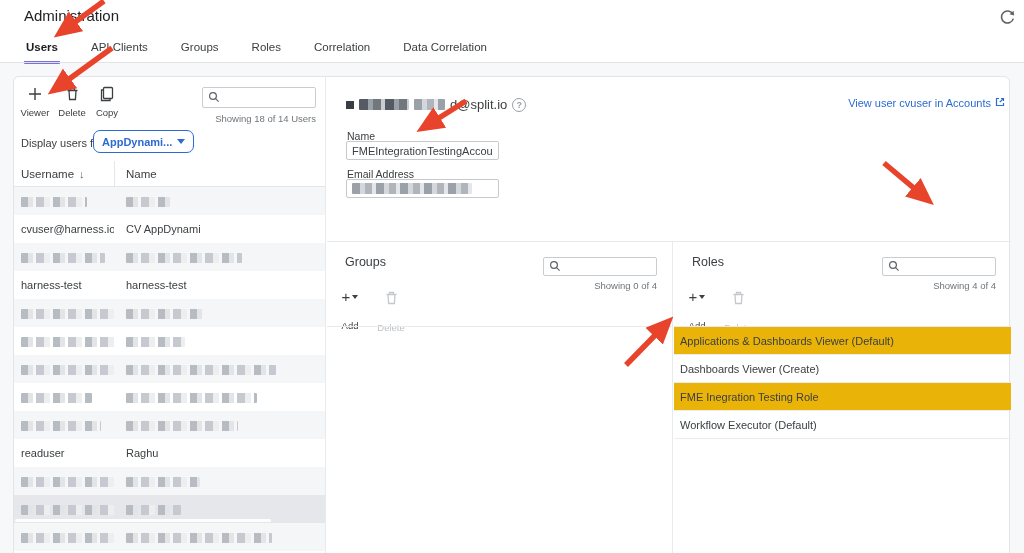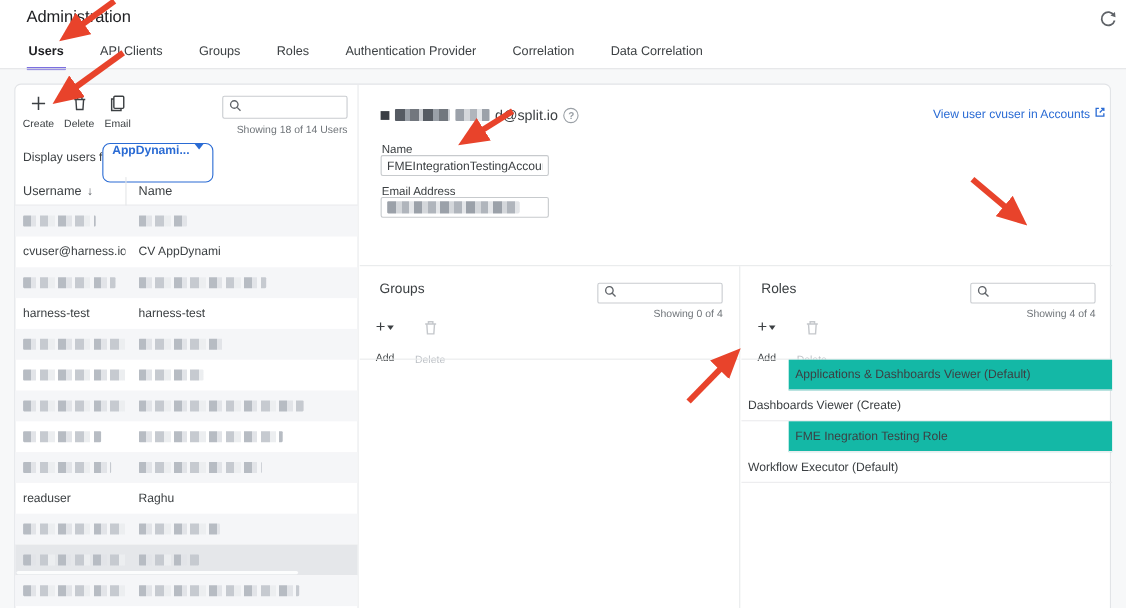--- a/index.html
+++ b/index.html
@@ -27,23 +27,23 @@
   .tool-btn.b-create { left:2px; } .tool-btn.b-delete { left:39px; } .tool-btn.b-copy { left:74px; }
   .tool-ic { display:block; height:17px; }
   .tool-lbl { display:block; margin-top:4px; font-size:9.5px; color:#3c4043; }
   .search-box { position:absolute; display:flex; align-items:center; gap:4px;
     border:1px solid #c9ccd0; border-radius:2px; background:#fff; padding:0 5px; }
   .search-box input { border:none; outline:none; width:100%; font-size:11px; font-family:inherit; background:transparent; }
   .sb-users { left:188px; top:10px; width:114px; height:21px; }
   .showing { position:absolute; font-size:9.5px; color:#70757a; }
   .showing-users { left:0; top:36px; width:302px; text-align:right; }
   .display-lbl { position:absolute; left:7px; top:60px; font-size:11px; color:#3c4043; }
-  .display-dd { position:absolute; left:79px; top:53px; height:36px; min-width:78px;
+  .display-dd { position:absolute; left:79px; top:53px; height:23px; min-width:78px;
     border:1.5px solid var(--accent,#2a6bd4); border-radius:7px; background:#fff; cursor:pointer;
-    display:flex; justify-content:center; gap:5px; padding:0 8px;
+    display:flex; align-items:center; justify-content:center; gap:5px; padding:0 8px;
     font-size:11px; font-weight:700; color:var(--accent,#2a6bd4); font-family:inherit; }
   .caret { width:0; height:0; border-left:4px solid transparent; border-right:4px solid transparent; border-top:5px solid currentColor; }
   .thead { position:absolute; left:0; top:84px; width:100%; height:26px; border-bottom:1px solid #e4e6e8; display:flex; align-items:center; font-size:11.5px; color:#3c4043; }
   .th1 { width:100px; padding-left:7px; display:flex; align-items:center; gap:5px; }
   .th2 { padding-left:12px; }
   .col-divider { position:absolute; left:100px; top:84px; width:1px; height:26px; background:#e4e6e8; }
   .sort { font-size:11px; color:#5f6368; }
   .tbody { position:absolute; left:0; top:110px; width:100%; }
   .urow { position:relative; display:flex; align-items:center; height:28px; font-size:11px; color:#3c4043; cursor:pointer;justify-content:center; }
   .urow.stripe { background:#f5f6f8; }
@@ -84,21 +84,21 @@
   .sp-add { left:8px; width:30px; }
   .sp-del { left:46px; width:36px; }
   .sp-plus { font-size:15px; font-weight:400; color:#3c4043; line-height:14px; display:inline-flex; align-items:flex-start; gap:2px; }
   .sp-plus .caret { border-top-width:4px; border-left-width:3.5px; border-right-width:3.5px; margin-top:5px; }
   .sp-btn .tool-lbl { margin-top:15px; }
   .sp-del .tool-lbl { color:#bdc1c6; }
   .sp-divider { position:absolute; left:0; right:0; top:84px; height:1px; background:#e8eaec; }
   .role-rows { position:absolute; left:0; right:0; top:85px; }
   .role-row { height:28px; display:flex; align-items:center; padding-left:6px; font-size:11px; color:#3c4043;
     border-bottom:1px solid #ececee; cursor:pointer; }
-  .role-row.stripe { background:#14b8a6;margin-left:43px; }
+  .role-row.stripe { background:#eab308; }
 
   
   .arrows { position:absolute; left:0; top:0; width:1024px; height:553px; pointer-events:none; z-index:50; }
 
   .ic { display:inline-block; vertical-align:middle; }
 </style>
 </head>
 <body>
 
 <div class="screen">
@@ -114,53 +114,52 @@
         <path d="M15.6 1.8 L16.1 6.6 L11.5 5.2 Z" fill="#5f6368"></path>
       </svg>
     </span>
   </button>
 
   <div class="tabs">
     <div class="tab active">Users</div>
     <div class="tab">API Clients</div>
     <div class="tab">Groups</div>
     <div class="tab">Roles</div>
-    <div class="tab">Authentication Provider</div>
     <div class="tab">Correlation</div>
     <div class="tab">Data Correlation</div>
   </div>
   <div class="tab-hairline"></div>
 
   <div class="card">
 
     <div class="left-panel">
       <button class="tool-btn b-create">
         <span class="tool-ic">
           <svg width="16" height="16" viewBox="0 0 16 16">
               <path d="M8 2 V14 M2 8 H14" stroke="#3c4043" stroke-width="1.4"></path>
             </svg>
         </span>
-        <span class="tool-lbl">Create</span>
+        <span class="tool-lbl">Viewer</span>
       </button>
       <button class="tool-btn b-delete">
         <span class="tool-ic">
           <svg width="15" height="16" viewBox="0 0 15 16">
               <path d="M2.5 4.5 H12.5 M5.5 4 V2.5 H9.5 V4 M4 4.5 L4.6 13.5 H10.4 L11 4.5" fill="none" stroke="#3c4043" stroke-width="1.3"></path>
             </svg>
         </span>
         <span class="tool-lbl">Delete</span>
       </button>
       <button class="tool-btn b-copy">
         <span class="tool-ic">
           <svg width="16" height="16" viewBox="0 0 16 16">
               <rect x="4.5" y="1.5" width="9" height="11" rx="1" fill="none" stroke="#3c4043" stroke-width="1.3"></rect>
               <path d="M4.5 4 H2.5 V14.5 H11 V12.5" fill="none" stroke="#3c4043" stroke-width="1.3"></path>
             </svg>
         </span>
-        <span class="tool-lbl">Email</span>
+        <span class="tool-lbl">Copy</span>
       </button>
 
       <div class="search-box sb-users">
         <span class="ic">
           <svg width="12" height="12" viewBox="0 0 12 12">
               <circle cx="5" cy="5" r="3.4" fill="none" stroke="#5f6368" stroke-width="1.2"></circle>
               <path d="M7.6 7.6 L10.6 10.6" stroke="#5f6368" stroke-width="1.2"></path>
             </svg>
         </span>
         <input style="">

